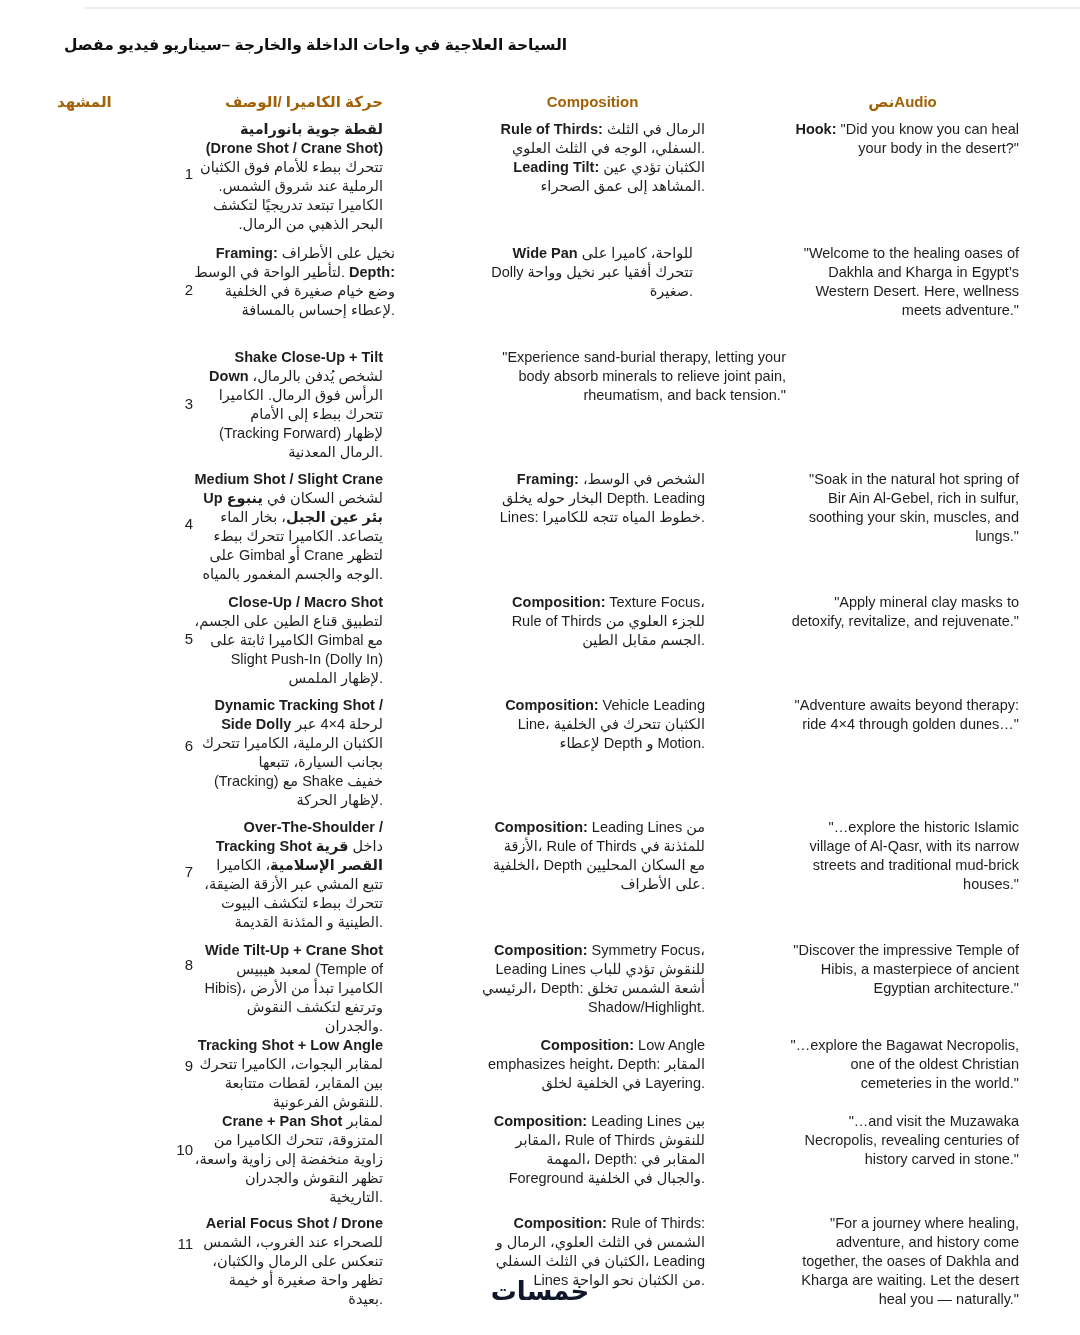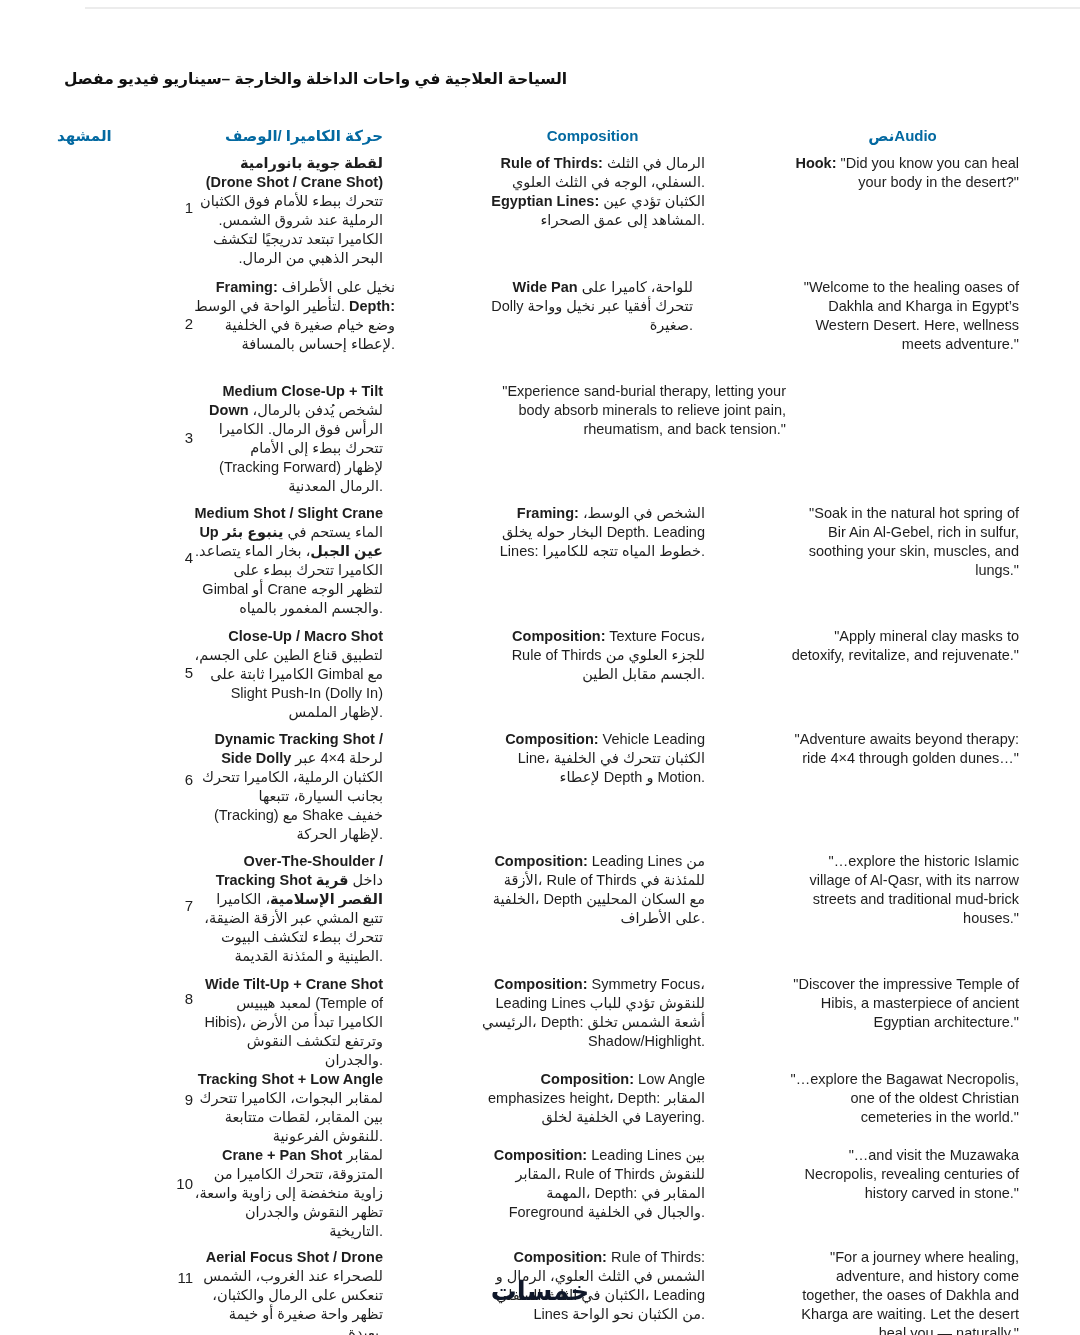--- a/index.html
+++ b/index.html
@@ -15,37 +15,36 @@
     height: 2px;
     background: #ececec;
   }
   .doc-title {
     padding: 36px 0 0 64px;
     font-size: 15.5px;
     font-weight: 700;
     direction: rtl;
     text-align: left;
     color: #111;
-    margin-top: 34px;
   }
   .sheet {
     padding: 0 57px;
     margin-top: 38px;
   }
   .hdr-row, .row {
     display: grid;
     grid-template-columns: 136px 287px 310px 233px;
     align-items: start;
   }
   .hdr-row { margin-bottom: 8px; }
   .hdr {
     font-size: 15px;
     font-weight: 700;
     line-height: 20px;
-    color: #0369a1;
+    color: #a16207;
   }
   .hdr-scene  { text-align: left; direction: rtl; padding-left: 0; justify-self: start; }
   .hdr-camera { text-align: right; direction: rtl; padding-right: 97px; }
   .hdr-comp   { text-align: center; padding-right: 85px; }
   .hdr-audio  { text-align: center; direction: ltr; padding-right: 8px; }
   .cell {
     font-size: 14.5px;
     line-height: 19px;
     text-align: right;
     direction: ltr;
@@ -108,40 +107,40 @@
     <div class="hdr hdr-scene">المشهد</div>
     <div class="hdr hdr-camera">حركة الكاميرا /الوصف</div>
     <div class="hdr hdr-comp">Composition</div>
     <div class="hdr hdr-audio">نصAudio</div>
   </div>
 
   <div>
   <div class="row">
     <div class="cell cell-scene">1</div>
     <div class="cell cell-camera"><span class="b">لقطة جوية بانورامية (Drone Shot / Crane Shot)</span><span> تتحرك ببطء للأمام فوق الكثبان الرملية عند شروق الشمس. الكاميرا تبتعد تدريجيًا لتكشف البحر الذهبي من الرمال.</span></div>
-    <div class="cell cell-comp"><span class="b">Rule of Thirds:</span><span> الرمال في الثلث السفلي، الوجه في الثلث العلوي. </span><span class="b">Egyptian Lines:</span><span> الكثبان تؤدي عين المشاهد إلى عمق الصحراء.</span></div>
+    <div class="cell cell-comp"><span class="b">Rule of Thirds:</span><span> الرمال في الثلث السفلي، الوجه في الثلث العلوي. </span><span class="b">Leading Tilt:</span><span> الكثبان تؤدي عين المشاهد إلى عمق الصحراء.</span></div>
     <div class="cell cell-audio"><span class="b">Hook:</span><span> "Did you know you can heal your body in the desert?"</span></div>
   </div>
 
   <div class="row">
     <div class="cell cell-scene">2</div>
     <div class="cell cell-comp"><span class="b">Framing:</span><span> نخيل على الأطراف لتأطير الواحة في الوسط. </span><span class="b">Depth:</span><span> وضع خيام صغيرة في الخلفية لإعطاء إحساس بالمسافة.</span></div>
     <div class="cell cell-camera"><span class="b">Wide Pan</span><span> للواحة، كاميرا على Dolly تتحرك أفقيا عبر نخيل وواحة صغيرة.</span></div>
     <div class="cell cell-audio"><span>"Welcome to the healing oases of Dakhla and Kharga in Egypt’s Western Desert. Here, wellness meets adventure."</span></div>
   </div>
 
   <div class="row">
     <div class="cell cell-scene">3</div>
-    <div class="cell cell-camera"><span class="b">Medium Close-Up + Tilt Down</span><span> لشخص يُدفن بالرمال، الرأس فوق الرمال. الكاميرا تتحرك ببطء إلى الأمام (Tracking Forward) لإظهار الرمال المعدنية.</span></div>
+    <div class="cell cell-camera"><span class="b">Shake Close-Up + Tilt Down</span><span> لشخص يُدفن بالرمال، الرأس فوق الرمال. الكاميرا تتحرك ببطء إلى الأمام (Tracking Forward) لإظهار الرمال المعدنية.</span></div>
     <div class="cell cell-audio"><span>"Experience sand-burial therapy, letting your body absorb minerals to relieve joint pain, rheumatism, and back tension."</span></div>
   </div>
 
   <div class="row">
     <div class="cell cell-scene">4</div>
-    <div class="cell cell-camera"><span class="b">Medium Shot / Slight Crane Up</span><span> الماء يستحم في </span><span class="b">ينبوع بئر عين الجبل</span><span>، بخار الماء يتصاعد. الكاميرا تتحرك ببطء على Gimbal أو Crane لتظهر الوجه والجسم المغمور بالمياه.</span></div>
+    <div class="cell cell-camera"><span class="b">Medium Shot / Slight Crane Up</span><span> لشخص السكان في </span><span class="b">ينبوع بئر عين الجبل</span><span>، بخار الماء يتصاعد. الكاميرا تتحرك ببطء على Gimbal أو Crane لتظهر الوجه والجسم المغمور بالمياه.</span></div>
     <div class="cell cell-comp"><span class="b">Framing:</span><span> الشخص في الوسط، البخار حوله يخلق Depth. Leading Lines: خطوط المياه تتجه للكاميرا.</span></div>
     <div class="cell cell-audio"><span>"Soak in the natural hot spring of Bir Ain Al-Gebel, rich in sulfur, soothing your skin, muscles, and lungs."</span></div>
   </div>
 
   <div class="row">
     <div class="cell cell-scene">5</div>
     <div class="cell cell-camera"><span class="b">Close-Up / Macro Shot</span><span> لتطبيق قناع الطين على الجسم، الكاميرا ثابتة على Gimbal مع Slight Push-In (Dolly In) لإظهار الملمس.</span></div>
     <div class="cell cell-comp"><span class="b">Composition:</span><span> Texture Focus، Rule of Thirds للجزء العلوي من الجسم مقابل الطين.</span></div>
     <div class="cell cell-audio"><span>"Apply mineral clay masks to detoxify, revitalize, and rejuvenate."</span></div>
   </div>

